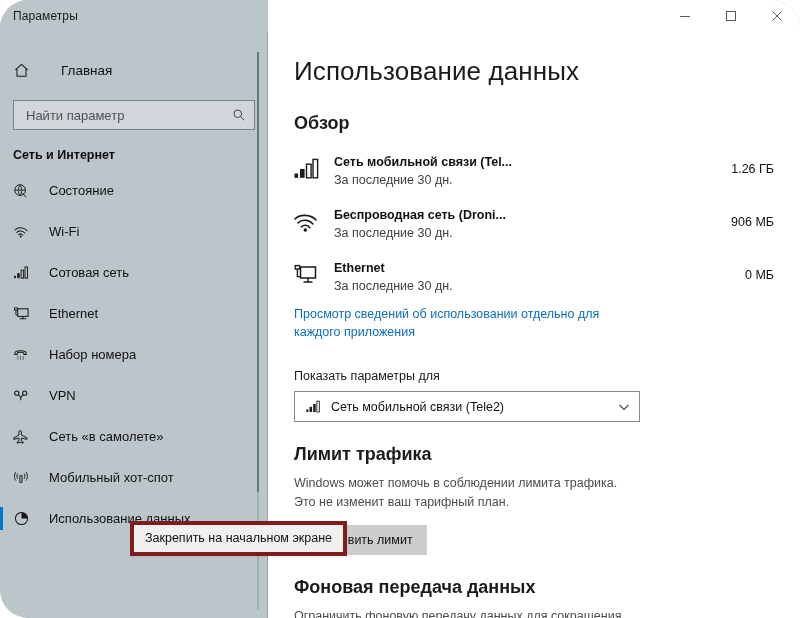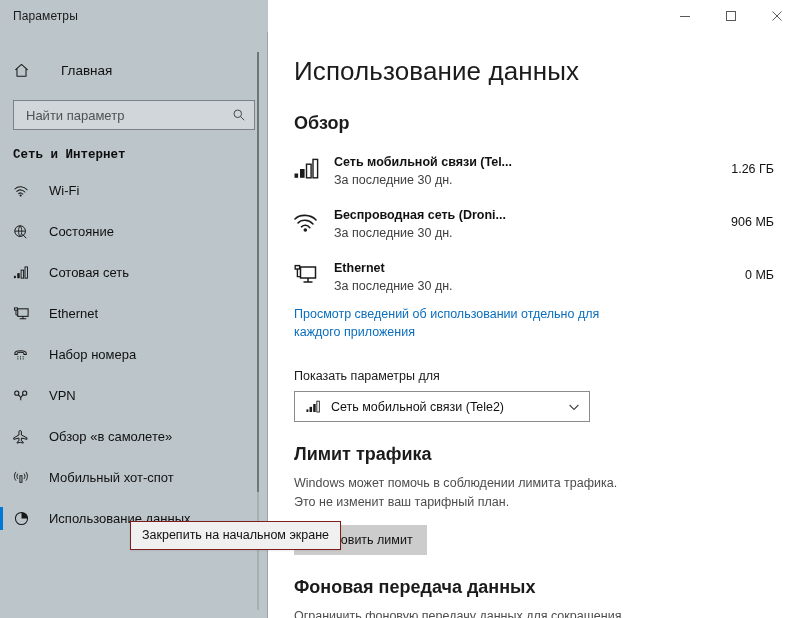--- a/index.html
+++ b/index.html
@@ -10,20 +10,21 @@
     font-family: "Liberation Sans", sans-serif;
     background: #ffffff;
   }
   .window {
     position: relative;
     width: 800px; height: 618px;
     background: #ffffff;
     display: flex;
     flex-direction: column;
     overflow: hidden;
+    border-radius: 28px;
   }
   
   .titlebar {
     height: 32px;
     flex: 0 0 32px;
     display: flex;
     align-items: stretch;
     background: #bcc6ca;
     position: relative;
     z-index: 40;
@@ -103,21 +104,20 @@
     color: #2b2b2b;
   }
   .search-box input::placeholder { color: #4d5255; opacity: 1; }
   .search-ico { color: #3d4346; display: flex; align-items: center; }
 
   .group-title {
     font-size: 12.5px;
     font-weight: bold;
     color: #0d0d0d;
     padding: 18px 0 6px 13px;
-    font-family: Liberation Mono, monospace;
   }
 
   .nav { padding-top: 2px; }
   .nav-item {
     position: relative;
     height: 41px;
     display: flex;
     align-items: center;
     padding-left: 13px;
   }
@@ -231,21 +231,21 @@
   }
 
   .field-label {
     font-size: 12.5px;
     color: #1b1b1b;
     margin-top: 28px;
   }
   .combo {
     margin-top: 8px;
     height: 31px;
-    width: 296px;
+    width: 346px;
     border: 1px solid #8b8b8b;
     background: #ffffff;
     display: flex;
     align-items: center;
     padding: 0 9px 0 11px;
   }
   .combo .cico { display: flex; align-items: center; color: #1b1b1b; }
   .combo .ctext {
     flex: 1;
     font-size: 12.5px;
@@ -274,21 +274,21 @@
     cursor: pointer;
   }
   .bg-desc { max-width: 330px; }
 
   
   .tooltip {
     position: absolute;
     left: 130px;
     top: 521px;
     background: #f0f0f0;
-    border: 1px solid #7f1d1d;
+    border: 4px solid #7f1d1d;
     padding: 6px 11px 7px 11px;
     font-size: 12.5px;
     color: #111111;
     white-space: nowrap;
     z-index: 60;
     box-shadow: 0 1px 2px rgba(0,0,0,.08);
   }
 </style>
 </head>
 <body>
@@ -343,40 +343,40 @@
         </div>
       </div>
 
       <div class="group-title">Сеть и Интернет</div>
 
       <div class="nav">
 
         <div class="nav-item">
 
           <span class="ico">
+            <svg width="16" height="16" viewBox="0 0 18 18">
+              <circle cx="8" cy="8" r="6" fill="none" stroke="#171717" stroke-width="1.1"></circle>
+              <path d="M2 8 H14 M8 2 C5.6 4.4 5.6 11.6 8 14 C10.4 11.6 10.4 4.4 8 2" fill="none" stroke="#171717" stroke-width="1"></path>
+              <path d="M10.5 11.5 L15 16" stroke="#171717" stroke-width="1.1"></path>
+            </svg>
+          </span>
+          <span class="lbl">Состояние</span>
+        </div>
+
+        <div class="nav-item">
+
+          <span class="ico">
             <svg width="17" height="15" viewBox="0 0 18 16">
               <path d="M2 6.4 C5 3 11.5 3 15 7.2" fill="none" stroke="#171717" stroke-width="1.1" stroke-linecap="round"></path>
               <path d="M4 9 C6.2 6.7 10.2 6.7 12.6 9.6" fill="none" stroke="#171717" stroke-width="1.1" stroke-linecap="round"></path>
               <path d="M6 11.4 C7.3 10.2 9.1 10.2 10.4 11.8" fill="none" stroke="#171717" stroke-width="1.1" stroke-linecap="round"></path>
               <circle cx="8.1" cy="13.4" r="1.1" fill="#171717"></circle>
             </svg>
           </span>
           <span class="lbl">Wi-Fi</span>
-        </div>
-
-        <div class="nav-item">
-
-          <span class="ico">
-            <svg width="16" height="16" viewBox="0 0 18 18">
-              <circle cx="8" cy="8" r="6" fill="none" stroke="#171717" stroke-width="1.1"></circle>
-              <path d="M2 8 H14 M8 2 C5.6 4.4 5.6 11.6 8 14 C10.4 11.6 10.4 4.4 8 2" fill="none" stroke="#171717" stroke-width="1"></path>
-              <path d="M10.5 11.5 L15 16" stroke="#171717" stroke-width="1.1"></path>
-            </svg>
-          </span>
-          <span class="lbl">Состояние</span>
         </div>
 
         <div class="nav-item">
 
           <span class="ico">
             <svg width="17" height="15" viewBox="0 0 18 15">
               <rect x="1" y="11" width="2" height="2.5" fill="#171717"></rect>
               <rect x="4.5" y="8.2" width="2.6" height="5.3" fill="#171717"></rect>
               <rect x="8.6" y="5" width="2.6" height="8.5" fill="none" stroke="#171717" stroke-width="1"></rect>
               <rect x="12.7" y="1.6" width="2.6" height="11.9" fill="none" stroke="#171717" stroke-width="1"></rect>
@@ -429,21 +429,21 @@
           <span class="lbl">VPN</span>
         </div>
 
         <div class="nav-item">
 
           <span class="ico">
             <svg width="17" height="16" viewBox="0 0 18 17">
               <path d="M7.6 1.6 C8.4 1.6 8.9 2.2 8.9 3 L8.9 6.4 L14.8 9.4 L14.8 11 L8.9 9.6 L8.9 12.6 L10.8 13.9 L10.8 15 L7.6 14.2 L4.4 15 L4.4 13.9 L6.3 12.6 L6.3 9.6 L0.8 11 L0.8 9.4 L6.3 6.4 L6.3 3 C6.3 2.2 6.8 1.6 7.6 1.6 Z" fill="none" stroke="#171717" stroke-width="1.05" stroke-linejoin="round"></path>
             </svg>
           </span>
-          <span class="lbl">Обзор «в самолете»</span>
+          <span class="lbl">Сеть «в самолете»</span>
         </div>
 
         <div class="nav-item">
 
           <span class="ico">
             <svg width="17" height="15" viewBox="0 0 18 15">
               <rect x="7.3" y="5.6" width="2.2" height="7" fill="none" stroke="#171717" stroke-width="1"></rect>
               <path d="M5.2 3.4 C3.8 5 3.8 7.4 5.2 9" fill="none" stroke="#171717" stroke-width="1"></path>
               <path d="M11.6 3.4 C13 5 13 7.4 11.6 9" fill="none" stroke="#171717" stroke-width="1"></path>
               <path d="M3.2 1.6 C1 4 1 8.4 3.2 10.8" fill="none" stroke="#171717" stroke-width="1"></path>

